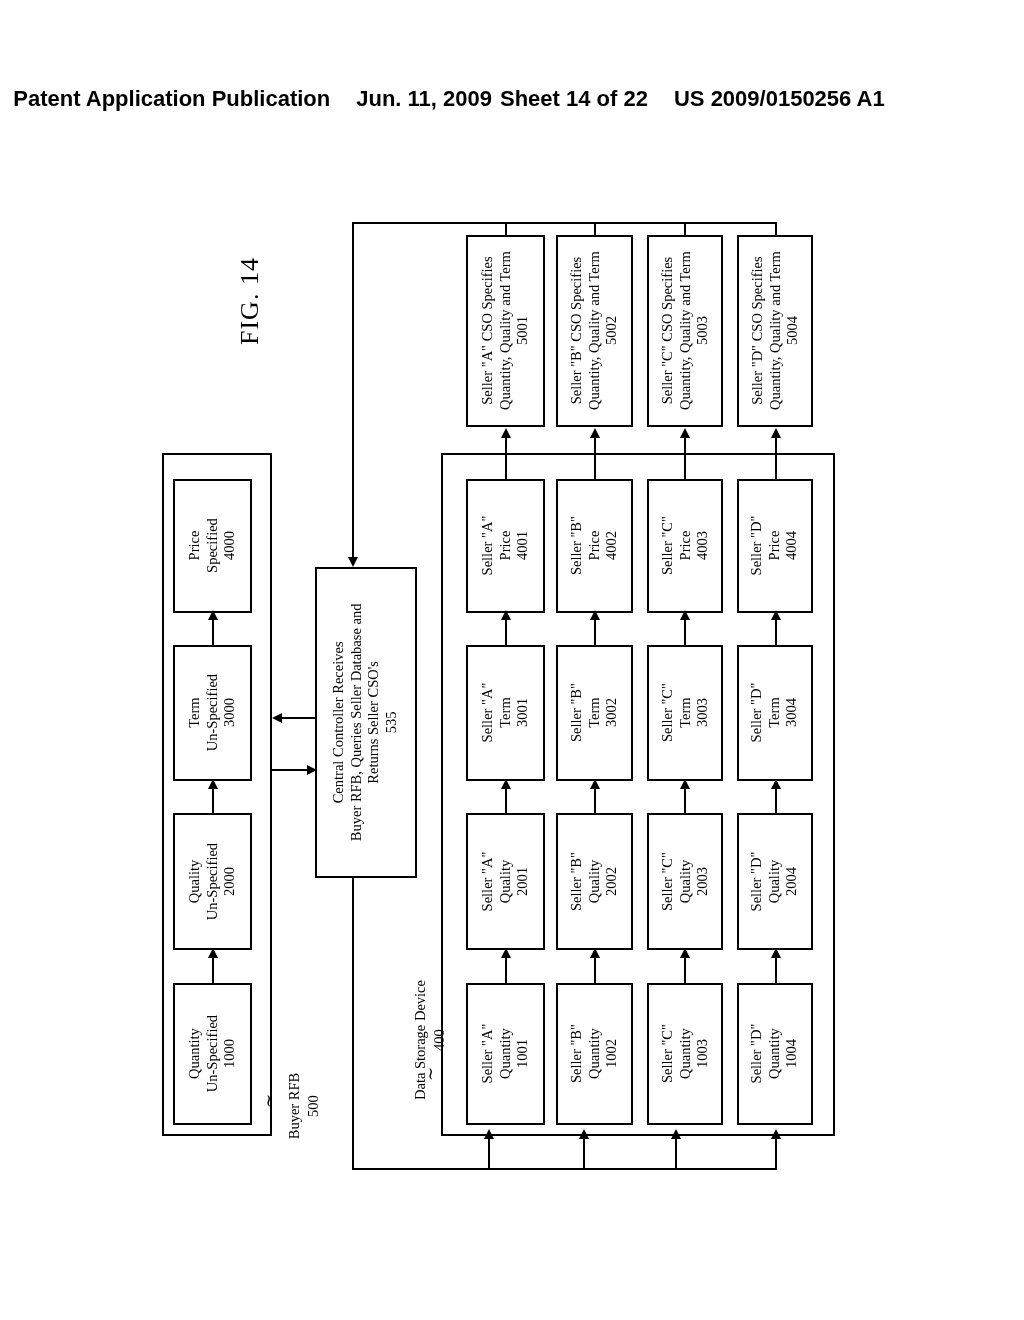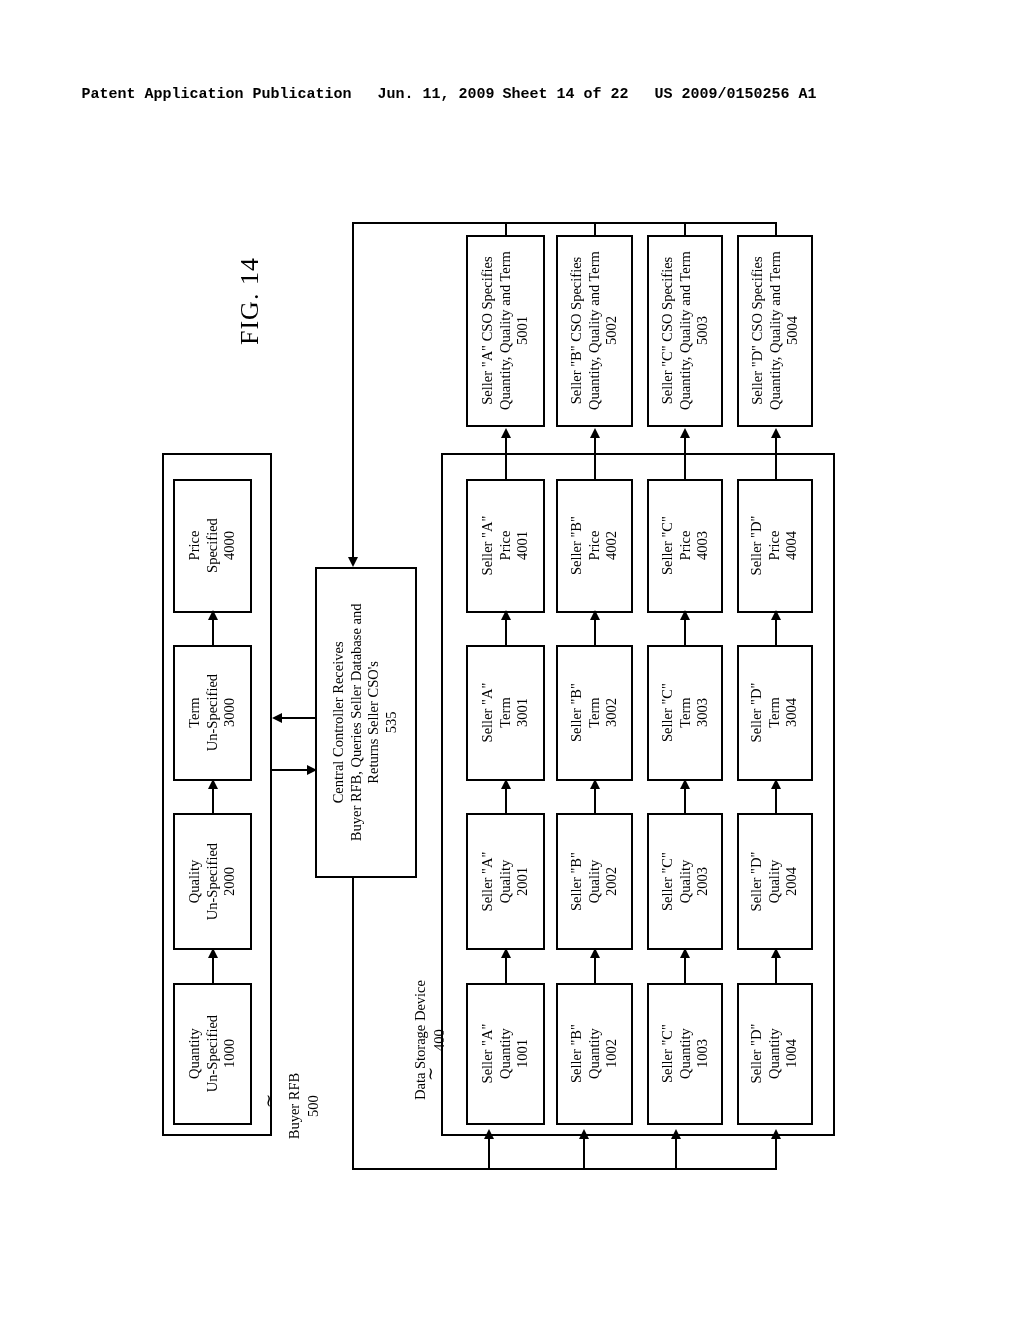--- a/index.html
+++ b/index.html
@@ -14,23 +14,23 @@
     font-family: "Liberation Serif", "DejaVu Serif", serif;
     color: #000000;
     overflow: hidden;
   }
 
   
   #pub-header {
     position: absolute;
     top: 86px; left: 0; width: 898px;
     text-align: center;
-    font-family: Liberation Mono, monospace;
+    font-family: Liberation Sans, sans-serif;
     font-weight: bold;
-    font-size: 15px;
+    font-size: 22px;
     letter-spacing: 0px;
     white-space: nowrap;
   }
   #pub-header span { display: inline-block; vertical-align: baseline; }
   .hdr-gap-a { width: 26px; }
   .hdr-gap-b { width: 8px; }
   .hdr-gap-c { width: 26px; }
 
   
   .vbox {

